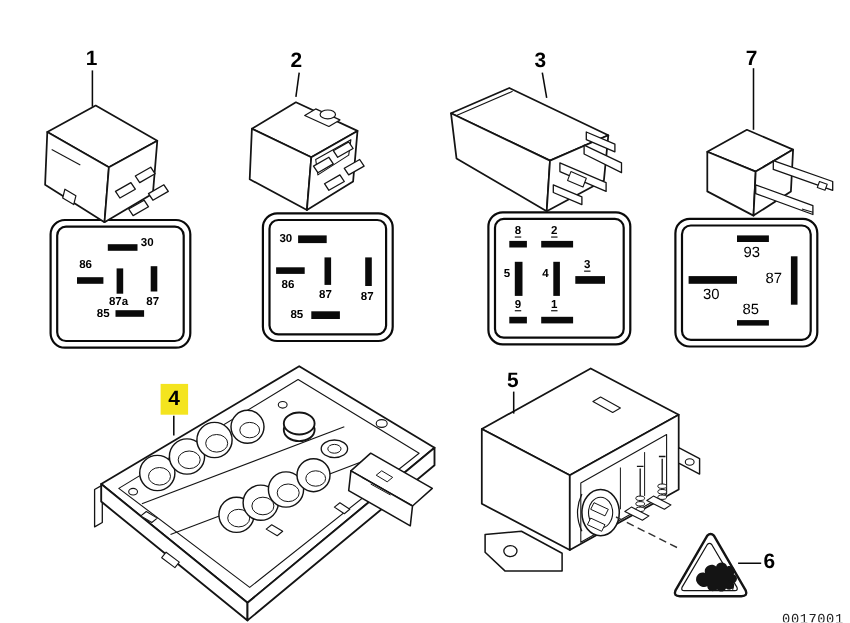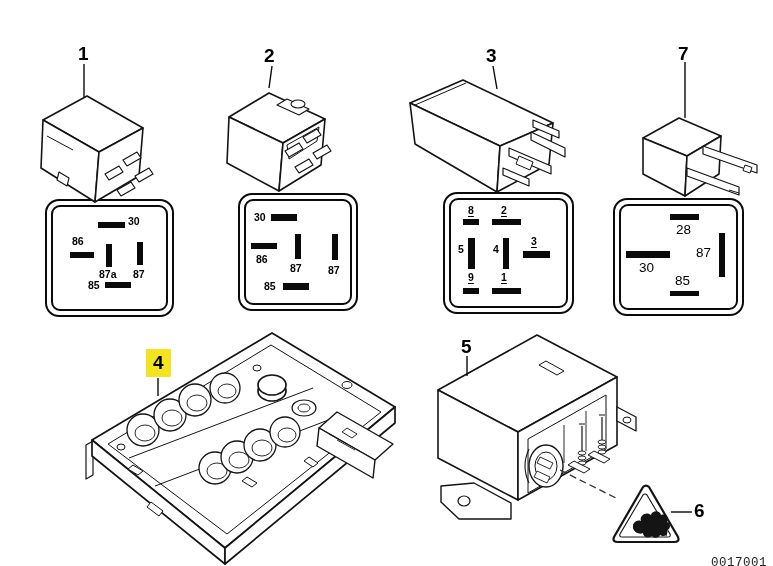--- a/index.html
+++ b/index.html
@@ -131,21 +131,21 @@
     <path d="M54,46 L88,26 L86,64 L52,86 Z"></path>
     <path d="M70,36 L124,55 L124,63 L70,44 Z" stroke-width="1.2"></path>
     <path d="M112,55 L119,57.5 L117,63 L110,60.5 Z" stroke-width="1"></path>
     <path d="M54,58 L106,77 L106,85 L54,66 Z" stroke-width="1.2"></path>
     <path d="M96,80 L106,83" stroke-width="1"></path>
   </svg>
 
   <div class="pin-box" style="left:613px;top:198px;width:127px;height:114px;">
     <div class="pin-inner"></div>
     <div class="hb" style="left:55px;top:14px;width:29px;height:6px;"></div>
-    <span class="pl big" style="left:61px;top:23px;">28</span>
+    <span class="pl big" style="left:61px;top:23px;">93</span>
     <div class="hb" style="left:11px;top:51px;width:44px;height:7px;"></div>
     <span class="pl big" style="left:24px;top:61px;">30</span>
     <span class="pl big" style="left:81px;top:46px;">87</span>
     <div class="vb" style="left:104px;top:33px;width:6px;height:44px;"></div>
     <span class="pl big" style="left:60px;top:74px;">85</span>
     <div class="hb" style="left:55px;top:91px;width:29px;height:5px;"></div>
   </div>
 
   <div class="item-label hl" style="left:146px;top:349px;">4</div>
 

